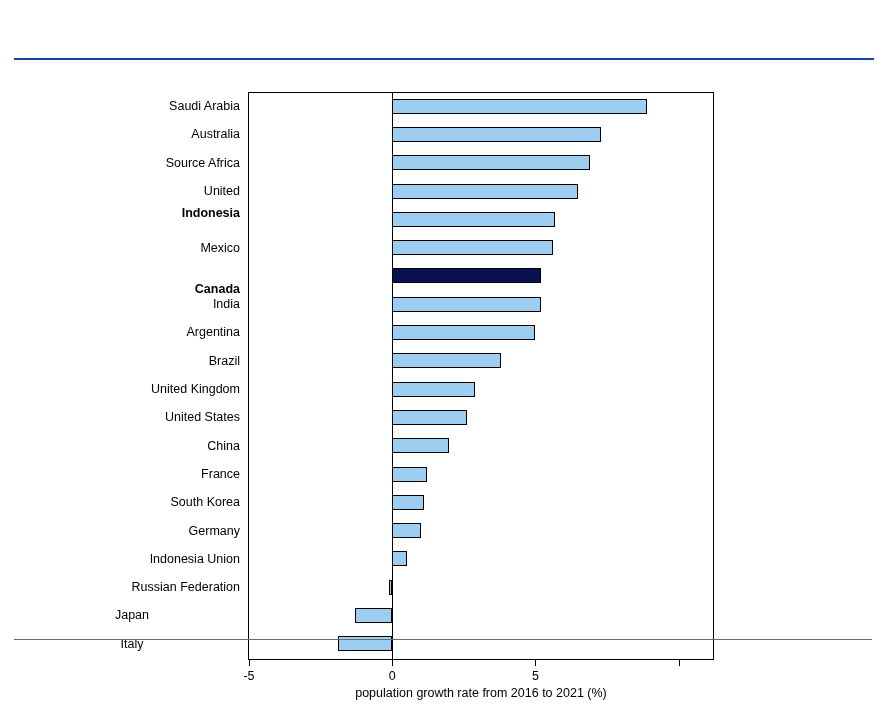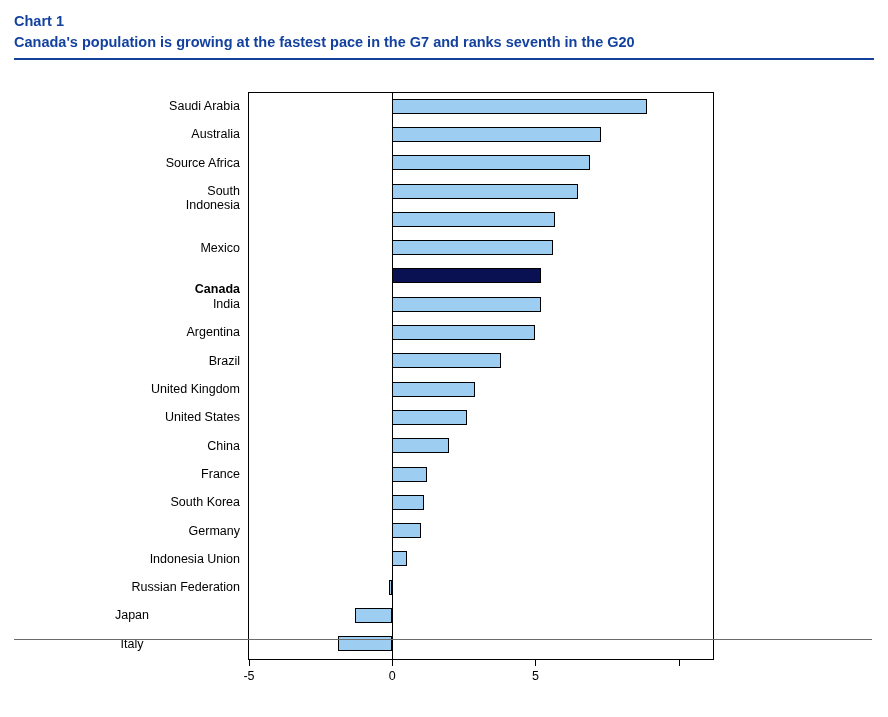--- a/index.html
+++ b/index.html
@@ -175,24 +175,20 @@
   .link {
     color: #1f6fd0;
     text-decoration: none;
   }
 </style>
 </head>
 <body>
 
 <div id="page">
 
-  <div class="header">
-    <div class="chart-number">Chart 1</div>
-    <div class="chart-title">Canada's population is growing at the fastest pace in the G7 and ranks seventh in the G20</div>
-  </div>
   <div class="header-rule"></div>
 
   <div class="chart-wrap">
     <div class="plot-box">
       <div class="bars-layer" id="bars-layer">
           <div class="row" style="top: 0px; height: 28.3px;">
             <div class="bar" title="Saudi Arabia: 8.9%" style="left: 143.21px; width: 254.914px; top: 5.65px;"></div>
           </div>
           <div class="row" style="top: 28.3px; height: 28.3px;">
             <div class="bar" title="Australia: 7.3%" style="left: 143.21px; width: 209.086px; top: 5.65px;"></div>
@@ -251,22 +247,22 @@
           <div class="row" style="top: 537.7px; height: 28.3px;">
             <div class="bar" title="Italy: -1.9%" style="left: 88.7901px; width: 54.4198px; top: 5.65px;"></div>
           </div>
         </div>
       <div class="zero-line" id="zero-line" style="left: 143.21px;"></div>
     </div>
     <div id="cat-labels">
         <div class="cat-label" style="top: 20px; height: 28.3px; line-height: 28.3px; right: 626px;">Saudi Arabia</div>
         <div class="cat-label" style="top: 48.3px; height: 28.3px; line-height: 28.3px; right: 626px;">Australia</div>
         <div class="cat-label" style="top: 76.6px; height: 28.3px; line-height: 28.3px; right: 626px;">Source Africa</div>
-        <div class="cat-label" style="top: 104.9px; height: 28.3px; line-height: 28.3px; right: 626px;">South</div>
-        <div class="cat-label" style="top: 119px; height: 28.3px; line-height: 28.3px; right: 626px;">Indonesia</div>
+        <div class="cat-label" style="top: 104.9px; height: 28.3px; line-height: 28.3px; right: 626px;">United</div>
+        <div class="cat-label" style="top: 127px; height: 28.3px; line-height: 28.3px; right: 626px; font-weight: bold;">Indonesia</div>
         <div class="cat-label" style="top: 161.5px; height: 28.3px; line-height: 28.3px; right: 626px;">Mexico</div>
         <div class="cat-label bold" style="top: 189.8px; height: 28.3px; line-height: 28.3px; right: 626px;">Canada</div>
         <div class="cat-label" style="top: 218.1px; height: 28.3px; line-height: 28.3px; right: 626px;">India</div>
         <div class="cat-label" style="top: 246.4px; height: 28.3px; line-height: 28.3px; right: 626px;">Argentina</div>
         <div class="cat-label" style="top: 274.7px; height: 28.3px; line-height: 28.3px; right: 626px;">Brazil</div>
         <div class="cat-label" style="top: 303px; height: 28.3px; line-height: 28.3px; right: 626px;">United Kingdom</div>
         <div class="cat-label" style="top: 331.3px; height: 28.3px; line-height: 28.3px; right: 626px;">United States</div>
         <div class="cat-label" style="top: 359.6px; height: 28.3px; line-height: 28.3px; right: 626px;">China</div>
         <div class="cat-label" style="top: 387.9px; height: 28.3px; line-height: 28.3px; right: 626px;">France</div>
         <div class="cat-label" style="top: 416.2px; height: 28.3px; line-height: 28.3px; right: 626px;">South Korea</div>
@@ -279,19 +275,20 @@
     <div id="x-axis">
         <div class="x-tick" style="left: 235px; top: 588px;"></div>
         <div class="x-tick-label" style="left: 235px; top: 597px;">-5</div>
         <div class="x-tick" style="left: 378.21px; top: 588px;"></div>
         <div class="x-tick-label" style="left: 378.21px; top: 597px;">0</div>
         <div class="x-tick" style="left: 521.42px; top: 588px;"></div>
         <div class="x-tick-label" style="left: 521.42px; top: 597px;">5</div>
         <div class="x-tick" style="left: 664.63px; top: 588px;"></div>
         <div class="x-tick-label" style="left: 664.63px; top: 597px; margin-top: 48px;">10</div>
       </div>
+    <div class="x-axis-title">population growth rate from 2016 to 2021 (%)</div>
   </div>
 
   <div class="footer-rule"></div>
   <div class="footer">
   </div>
 
 </div>
 
 </body></html>

